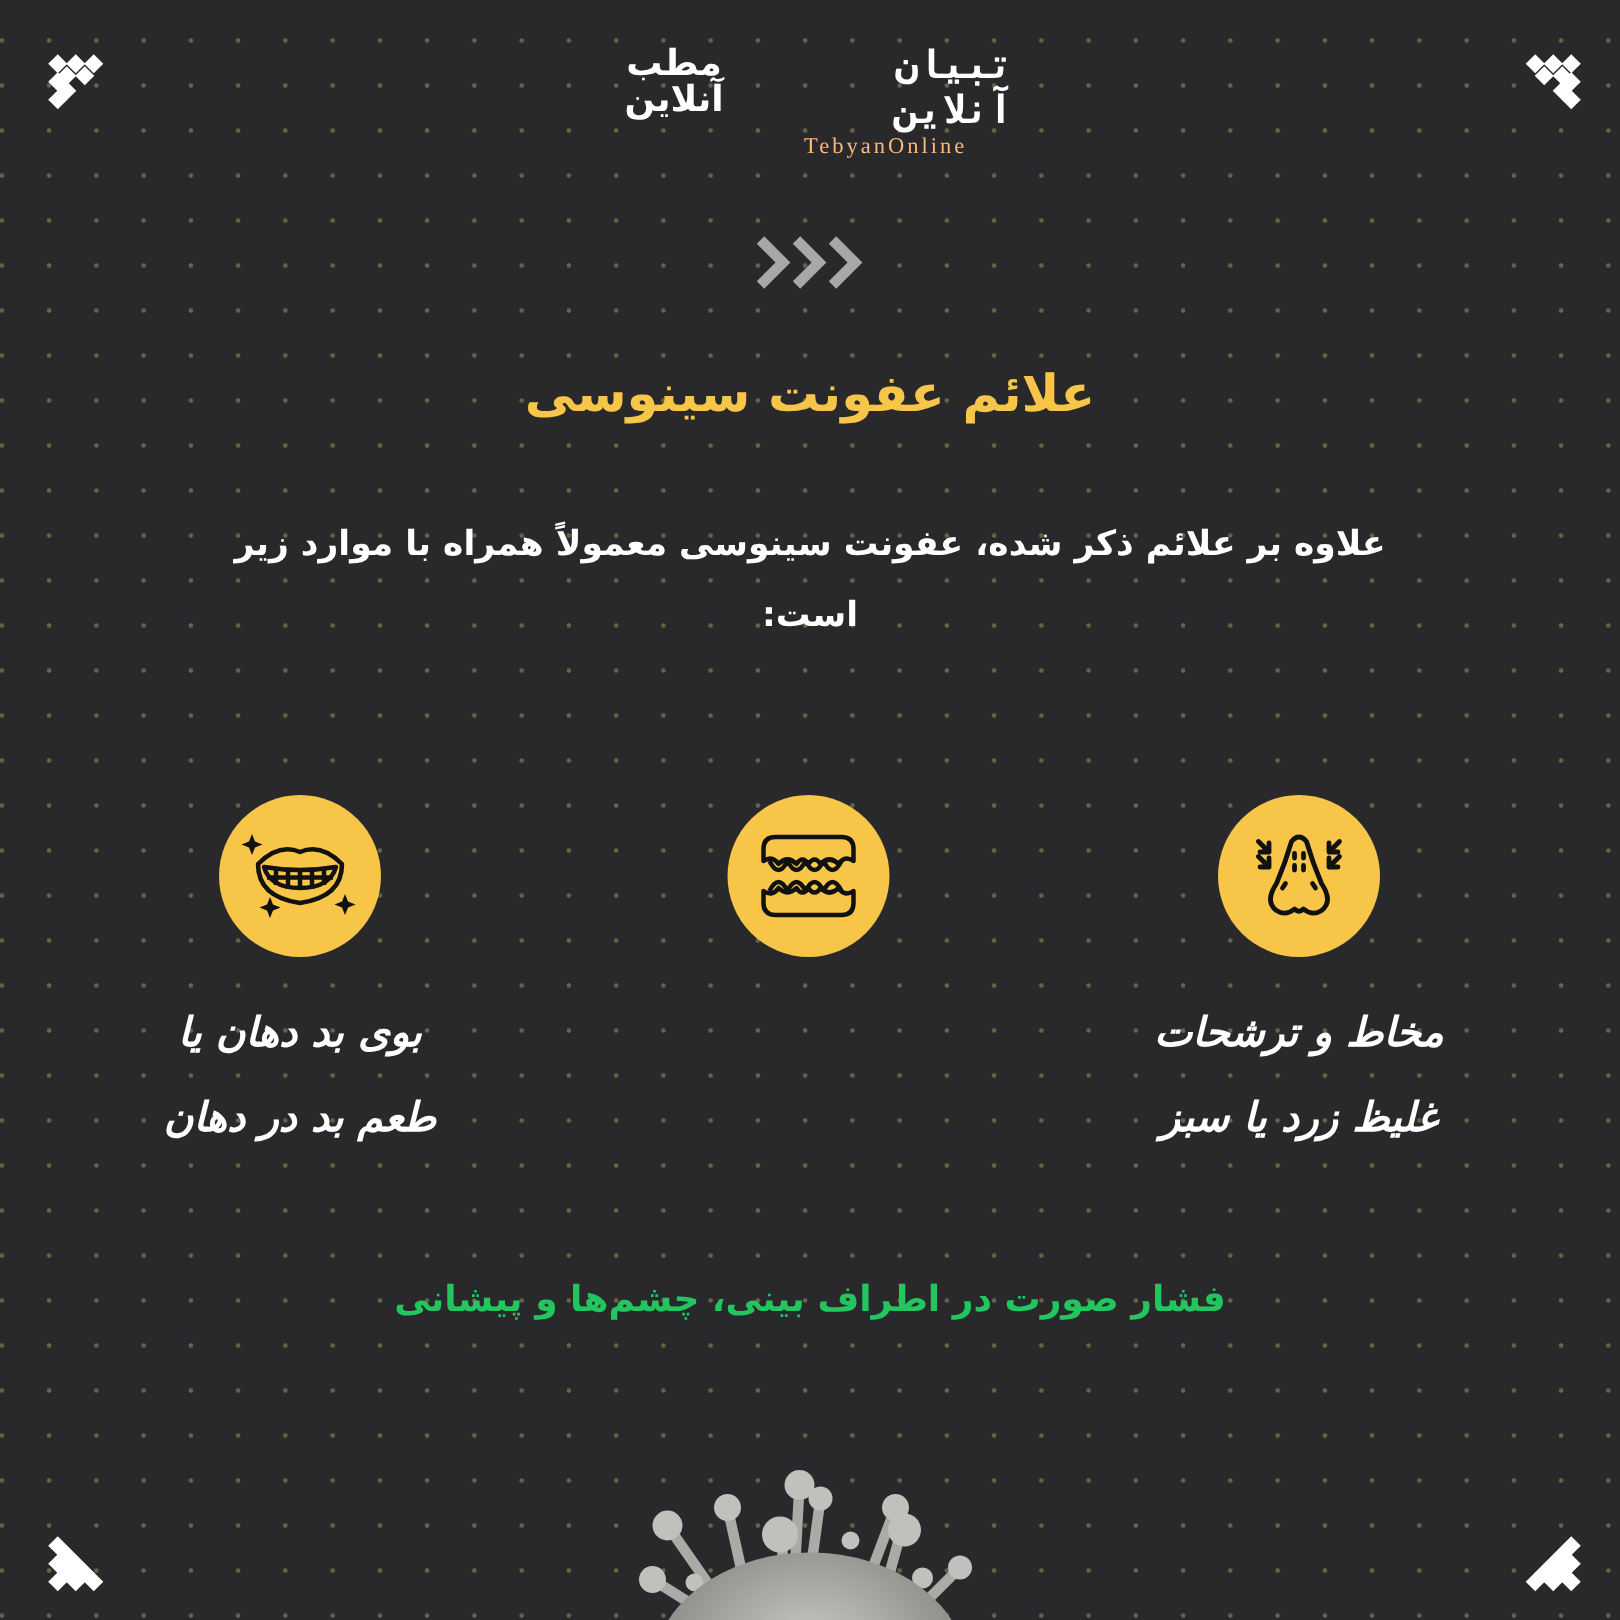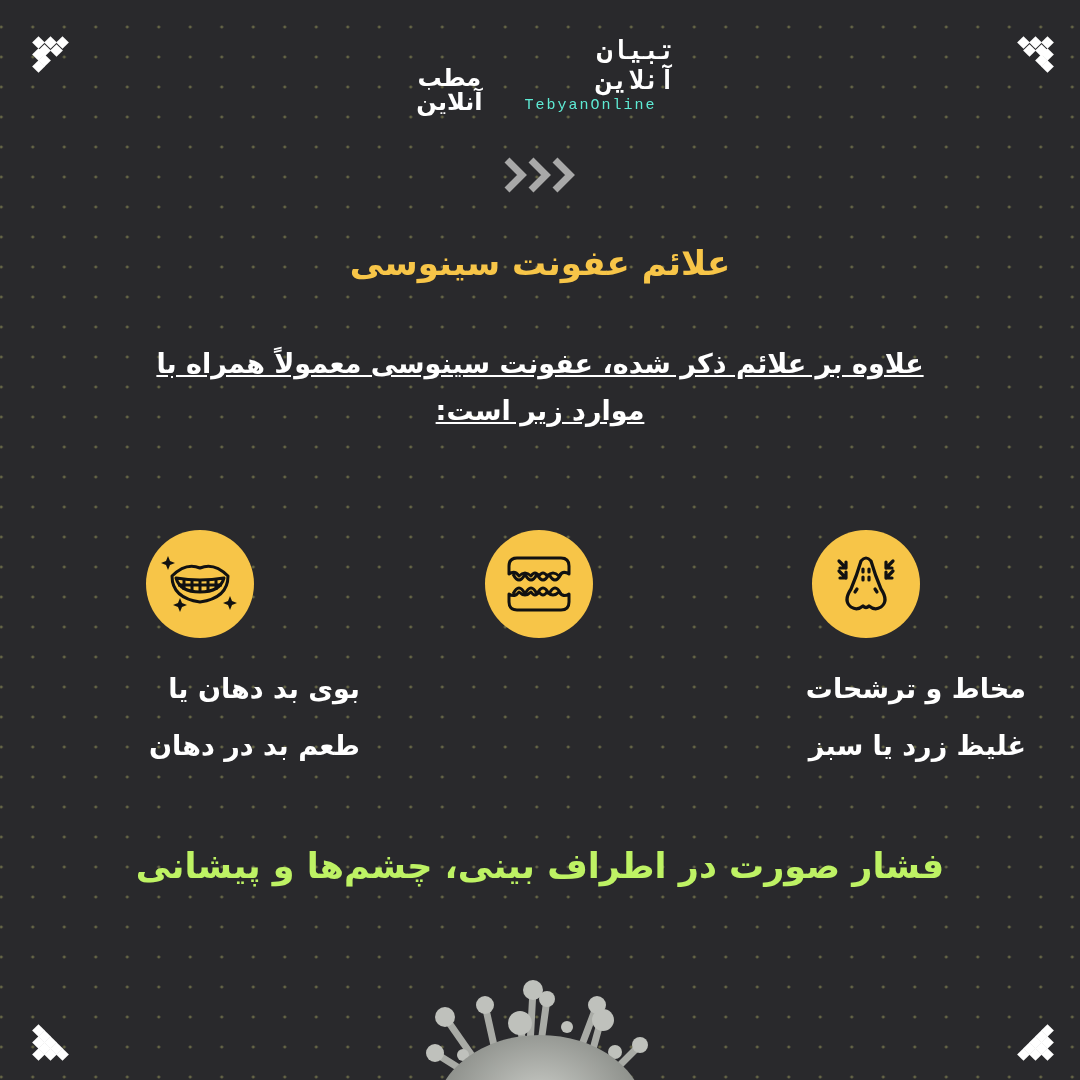--- a/index.html
+++ b/index.html
@@ -16,51 +16,51 @@
         radial-gradient(circle, rgba(150,150,90,0.55) 1.2px, transparent 1.8px);
       background-size: 31.5px 30px;
       background-position: 17px 12px;
     }
     .corner { position: absolute; width: 40px; height: 40px; }
     .corner span {
       position: absolute; width: 9px; height: 9px; background: #fff;
       transform: rotate(45deg);
     }
     .logo {
-      position: absolute; top: 44px; left: 415px; width: 260px; height: 70px;
-      display: flex; align-items: flex-end; gap: 22px; direction: ltr;
+      position: absolute; top: 30px; left: 415px; width: 260px; height: 70px;
+      display: flex; align-items: flex-start; gap: 22px; direction: ltr;
     }
     .logo-left {
       color: #fff; font-weight: bold; font-size: 24px; line-height: 24px;
       text-align: center; direction: rtl; width: 70px;
     }
     .logo-right { display: flex; flex-direction: column; align-items: center; }
     .logo-fa { color: #fff; font-weight: bold; font-size: 26px; direction: rtl; line-height: 30px; font-family: Liberation Mono, monospace; }
-    .logo-en { color: #5eead4; font-family: Liberation Mono, monospace; font-size: 15px; letter-spacing: 2px; }
+    .logo-en { color: #fdba74; font-family: Liberation Serif, serif; font-size: 15px; letter-spacing: 2px; }
     .chevrons { position: absolute; top: 155px; left: 503px; width: 74px; height: 40px; }
     .title {
       position: absolute; top: 243px; left: 0; width: 1080px; text-align: center;
       color: #f7c548; font-weight: bold; font-size: 34px; direction: rtl;
     }
     .intro {
       position: absolute; top: 340px; left: 140px; width: 800px; text-align: center;
-      color: #fff; font-weight: bold; font-size: 27px; line-height: 47px; direction: rtl; text-decoration: underline;
-    }
-    .symptom { position: absolute; top: 530px; width: 320px; text-align: right; }
+      color: #fff; font-weight: bold; font-size: 23px; line-height: 47px; direction: rtl;
+    }
+    .symptom { position: absolute; top: 530px; width: 320px; text-align: center; font-style: italic; }
     .circle {
       width: 108px; height: 108px; border-radius: 50%; background: #f7c548;
       margin: 0 auto; display: flex; align-items: center; justify-content: center;
     }
     .symptom-label {
       margin-top: 22px; color: #fff; font-weight: bold; font-size: 27px;
       line-height: 57px; direction: rtl; white-space: pre-line;
     }
     .note {
       position: absolute; top: 842px; left: 90px; width: 900px; text-align: center;
-      color: #bef264; font-weight: bold; font-size: 35px; line-height: 48px; direction: rtl;
+      color: #22c55e; font-weight: bold; font-size: 24px; line-height: 48px; direction: rtl;
     }
     .virus { position: absolute; left: 415px; top: 975px; width: 260px; height: 105px; }
   </style>
 </head>
 <body>
 
 <div class="bg"></div>
 
 <div class="corner" style="left:32px;top:36px;">
   <span style="left:2px;top:2px"></span>

